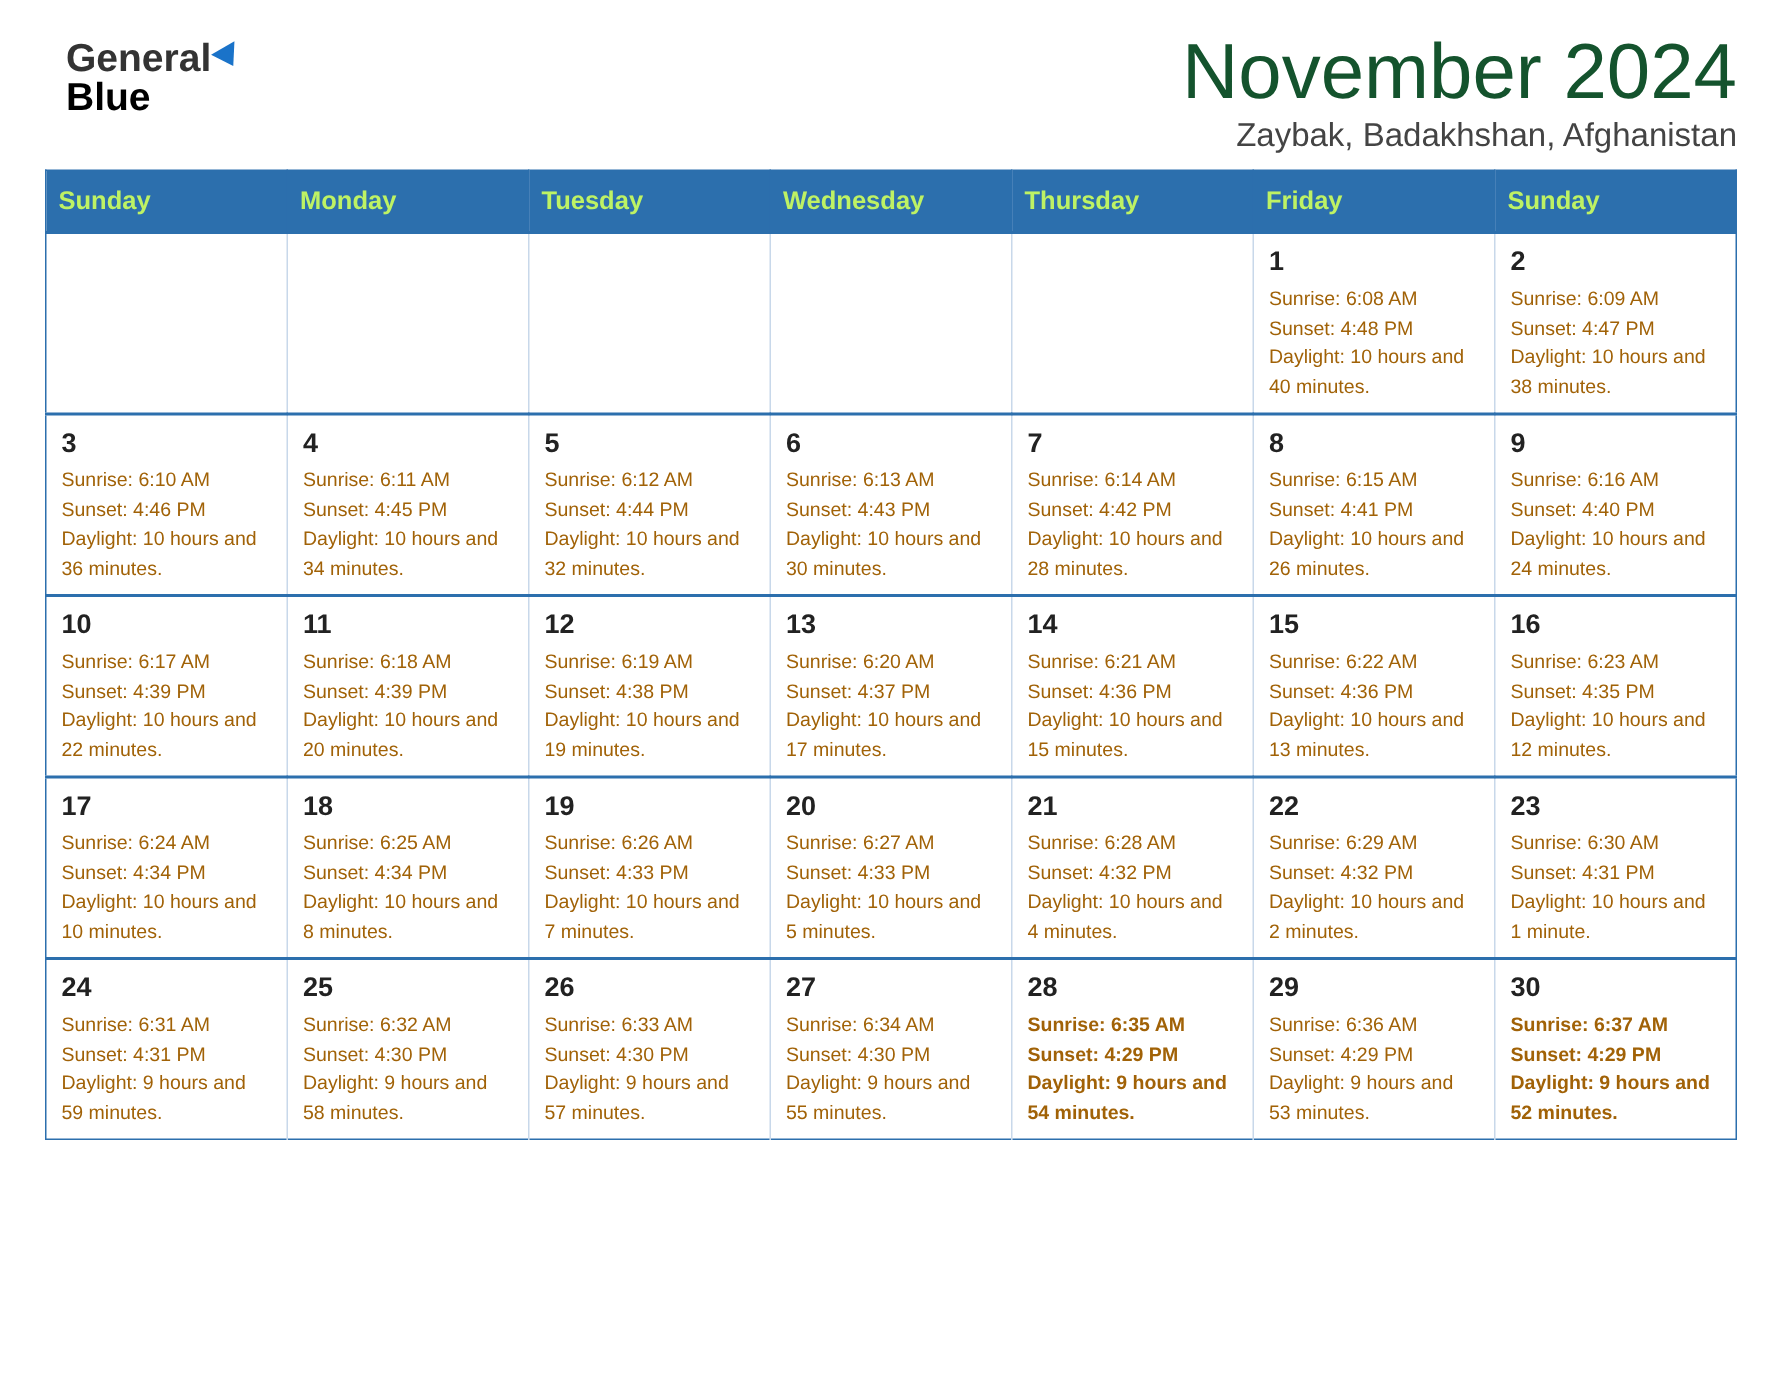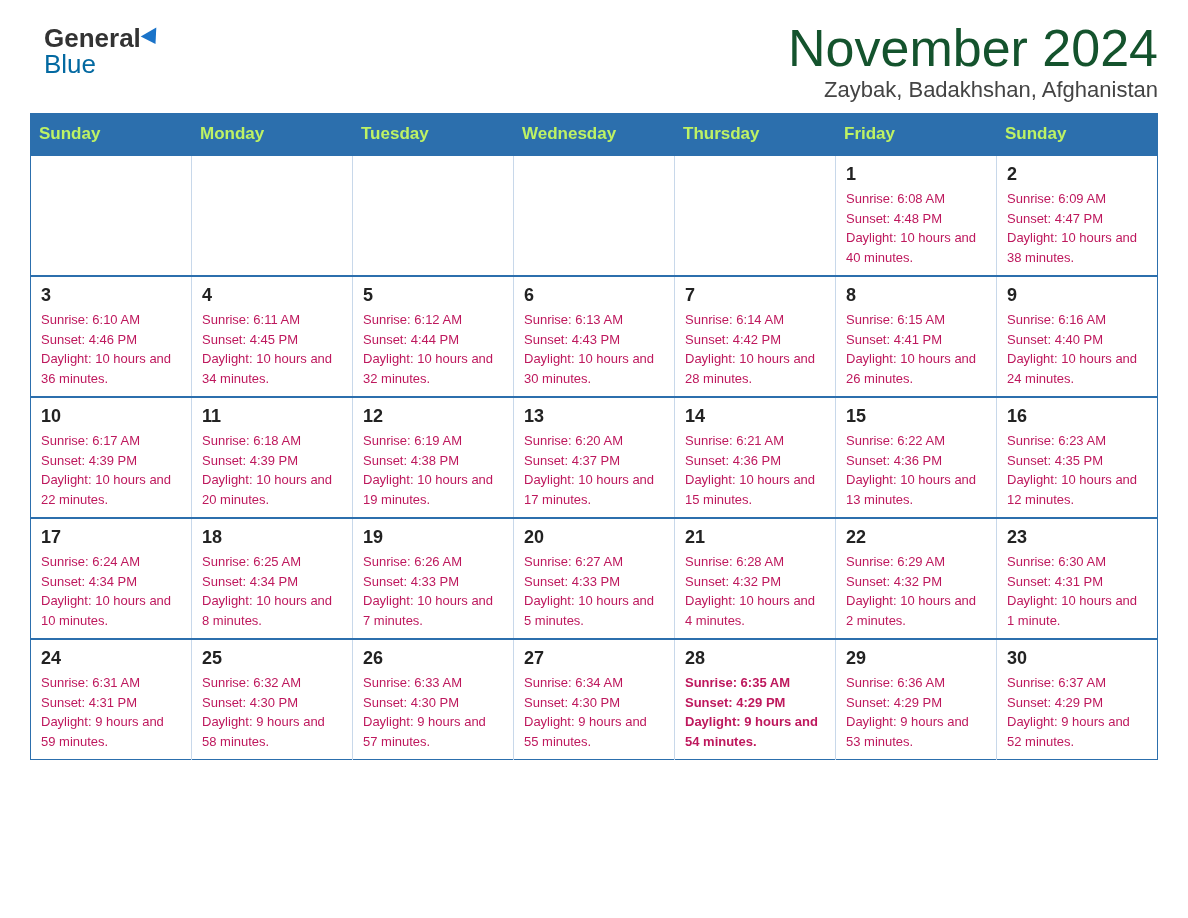--- a/index.html
+++ b/index.html
@@ -24,22 +24,22 @@
       margin-left: 14px;
     }
     .logo-general {
       font-size: 26px;
       font-weight: bold;
       color: #333;
       line-height: 1;
     }
     .logo-blue {
       font-size: 26px;
-      font-weight: normal;
-      color: #0369a1;
+      font-weight: bold;
+      color: #000000;
       line-height: 1;
     }
     .logo-triangle {
       display: inline-block;
       width: 0;
       height: 0;
       border-left: 9px solid transparent;
       border-right: 9px solid transparent;
       border-top: 14px solid #1a73c9;
       margin-left: 2px;
@@ -96,21 +96,21 @@
     }
     .day-number {
       font-size: 18px;
       font-weight: bold;
       display: block;
       margin-bottom: 4px;
       color: #222;
     }
     .day-info {
       font-size: 13px;
-      color: #be185d;
+      color: #a16207;
       line-height: 1.5;
     }
     .empty-cell {
       background: #fff;
     }
   </style>
 </head>
 <body>
 
 <div class="header-area">
@@ -325,19 +325,19 @@
 Daylight: 9 hours and 54 minutes.</div>
         </td>
         <td>
           <span class="day-number">29</span>
           <div class="day-info" style="white-space: pre-line;">Sunrise: 6:36 AM
 Sunset: 4:29 PM
 Daylight: 9 hours and 53 minutes.</div>
         </td>
         <td>
           <span class="day-number">30</span>
-          <div class="day-info" style="white-space: pre-line;">Sunrise: 6:37 AM
+          <div class="day-info" style="white-space: pre-line; font-weight: bold;">Sunrise: 6:37 AM
 Sunset: 4:29 PM
 Daylight: 9 hours and 52 minutes.</div>
         </td>
       </tr>
     </tbody>
 </table>
 
 </body></html>

